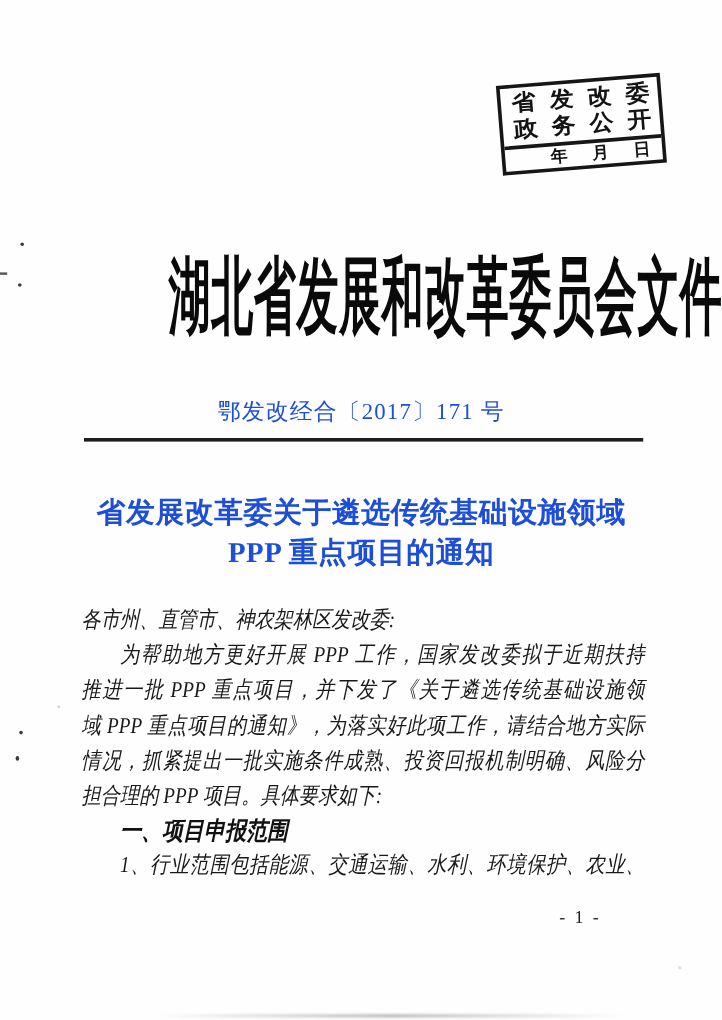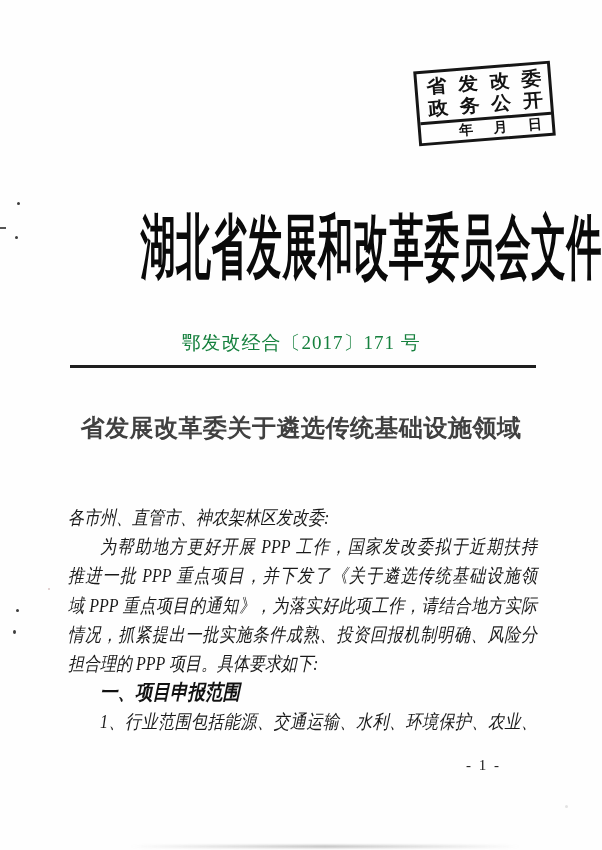--- a/index.html
+++ b/index.html
@@ -36,28 +36,28 @@
   .doc-header { position:absolute; left:0; right:0; top:211px; text-align:right; }
   .doc-header span {
     display:inline-block; font-size:35px; line-height:38px; font-weight:bold;
     letter-spacing:0.5px; color:#0a0a0a;
     transform:scaleY(2.0); transform-origin:50% 0;
     white-space:nowrap;
   }
 
   .doc-number {
     position:absolute; left:0; right:0; top:330px; text-align:center;
-    font-size:19px; letter-spacing:1px; color:#15803d;
+    font-size:19px; letter-spacing:1px; color:#1d4ed8;
   }
 
   .rule { position:absolute; left:70px; top:365px; width:466px; height:3px; background:#1e1e1e; }
 
   .notice-title {
     position:absolute; left:0; right:0; top:412px; text-align:center;
-    font-weight:bold; font-size:24px; line-height:33px; color:#404040;
+    font-weight:bold; font-size:24px; line-height:33px; color:#1d4ed8;
     letter-spacing:0.5px;
   }
 
   
   .body-block { position:absolute; left:68px; top:503px; width:469px;font-style:italic; }
   .line {
     height:29.2px; line-height:29.2px; font-size:16px; color:#191919;
     transform:scaleY(1.18); transform-origin:0 50%;
   }
   .j   { text-align:justify; text-align-last:justify; }
@@ -103,20 +103,21 @@
   <div class="doc-header">
     <span>湖北省发展和改革委员会文件</span>
   </div>
 
   <div class="doc-number">鄂发改经合〔2017〕171 号</div>
 
   <div class="rule"></div>
 
   <div class="notice-title">
     <div>省发展改革委关于遴选传统基础设施领域</div>
+    <div>PPP 重点项目的通知</div>
   </div>
 
   <div class="body-block">
     <div class="line">各市州、直管市、神农架林区发改委:</div>
     <div class="line j ind">为帮助地方更好开展 PPP 工作，国家发改委拟于近期扶持</div>
     <div class="line j">推进一批 PPP 重点项目，并下发了《关于遴选传统基础设施领</div>
     <div class="line j">域 PPP 重点项目的通知》，为落实好此项工作，请结合地方实际</div>
     <div class="line j">情况，抓紧提出一批实施条件成熟、投资回报机制明确、风险分</div>
     <div class="line">担合理的 PPP 项目。具体要求如下:</div>
     <div class="line ind heading">一、项目申报范围</div>

